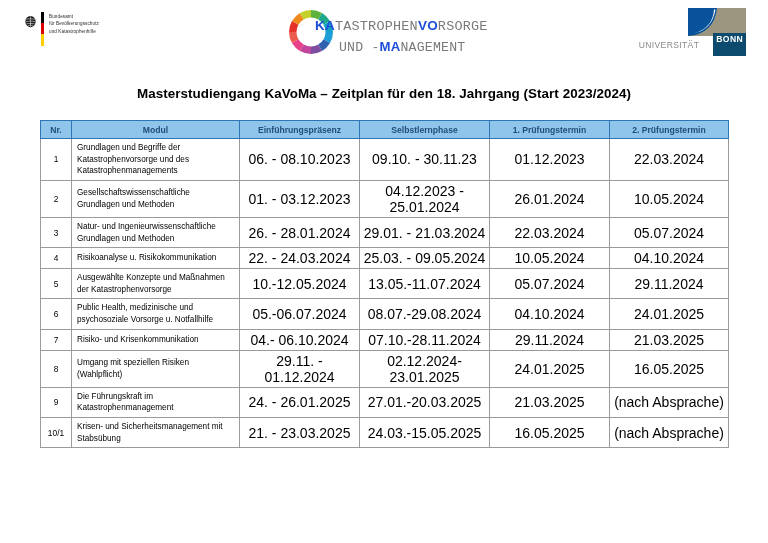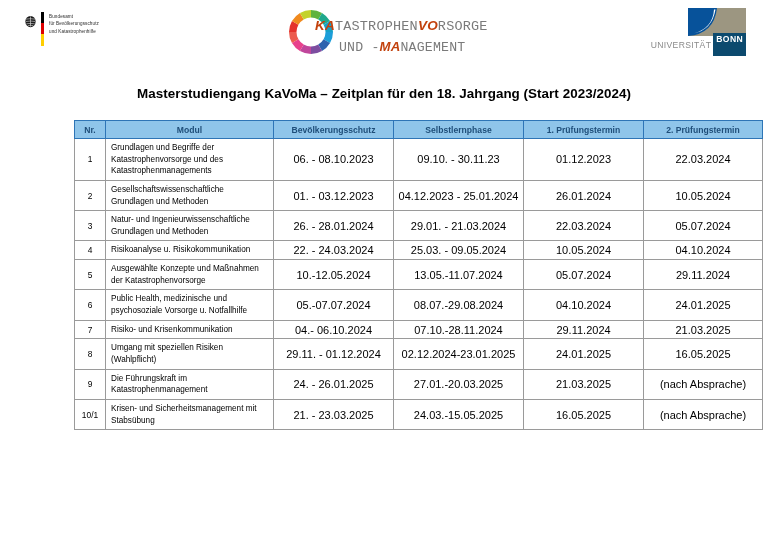--- a/index.html
+++ b/index.html
@@ -73,21 +73,21 @@
     position: absolute;
     left: 26px;
     top: 10px;
     font-size: 13.5px;
     letter-spacing: .2px;
     line-height: 1.45;
     font-family: "Liberation Sans", sans-serif;
   }
   .kv-line { white-space: nowrap; }
   .kv-line2 { padding-left: 24px; font-size: 13.2px; }
-  .kv-blue  { color: #c2410c; font-weight: bold; font-style: italic; }
+  .kv-blue  { color: #1d4ed8; font-weight: bold; }
   .kv-grey  { color: #7A7A7A; font-weight: normal; font-family: Liberation Mono, monospace; }
 
   
   .unibonn-logo {
     position: absolute;
     right: 22px;
     top: 8px;
     width: 104px;
     height: 42px;
   }
@@ -103,21 +103,21 @@
     right: 0;
     bottom: 0;
     display: flex;
     align-items: center;
     height: 11px;
   }
   .ub-uni {
     font-size: 8.6px;
     color: #8A8A8A;
     letter-spacing: .35px;
-    padding-right: 2px;
+    padding-right: 14px;
     white-space: nowrap;
   }
   .ub-bonn {
     font-size: 8.6px;
     color: #ffffff;
     background: #0c4a6e;
     letter-spacing: .35px;
     padding: 1px 3px 12px 3px;
     font-weight: bold;
     white-space: nowrap;
@@ -136,21 +136,20 @@
   
   .table-wrap {
     margin: 19px auto 0 auto;
     width: 688px;
   }
   table.schedule {
     border-collapse: collapse;
     width: 688px;
     table-layout: fixed;
     font-size: 8.2px;
-    margin-left: 34px;
   }
   table.schedule th,
   table.schedule td {
     border: 0.8px solid #9a9a9a;
     padding: 0;
     vertical-align: middle;
   }
   table.schedule thead th {
     background: #8FC5EA;
     color: #1F4E79;
@@ -167,21 +166,21 @@
     padding: 2px 1px;
   }
   table.schedule td.c-modul {
     text-align: left;
     padding: 3px 13px 3px 5px;
     line-height: 1.42;
   }
   table.schedule td.c-date {
     text-align: center;
     padding: 2px 2px;
-    font-size: 11px;
+    font-size: 14px;
   }
 
   
   col.w-nr     { width: 31px; }
   col.w-modul  { width: 168px; }
   col.w-einf   { width: 120px; }
   col.w-selbst { width: 130px; }
   col.w-pr1    { width: 120px; }
   col.w-pr2    { width: 119px; }
 </style>
@@ -263,21 +262,21 @@
       <col class="w-modul">
       <col class="w-einf">
       <col class="w-selbst">
       <col class="w-pr1">
       <col class="w-pr2">
     </colgroup>
     <thead>
       <tr>
         <th>Nr.</th>
         <th>Modul</th>
-        <th>Bevölkerungsschutz</th>
+        <th>Einführungspräsenz</th>
         <th>Selbstlernphase</th>
         <th>1. Prüfungstermin</th>
         <th>2. Prüfungstermin</th>
       </tr>
     </thead>
     <tbody id="schedule-body">
         <tr>
           <td class="c-nr">1</td>
           <td class="c-modul">Grundlagen und Begriffe der Katastrophenvorsorge und des Katastrophenmanagements</td>
           <td class="c-date">06. - 08.10.2023</td>
@@ -313,21 +312,21 @@
           <td class="c-nr">5</td>
           <td class="c-modul">Ausgewählte Konzepte und Maßnahmen der Katastrophenvorsorge</td>
           <td class="c-date">10.-12.05.2024</td>
           <td class="c-date">13.05.-11.07.2024</td>
           <td class="c-date">05.07.2024</td>
           <td class="c-date">29.11.2024</td>
         </tr>
         <tr>
           <td class="c-nr">6</td>
           <td class="c-modul">Public Health, medizinische und psychosoziale Vorsorge u. Notfallhilfe</td>
-          <td class="c-date">05.-07.07.2024</td>
+          <td class="c-date">05.-06.07.2024</td>
           <td class="c-date">08.07.-29.08.2024</td>
           <td class="c-date">04.10.2024</td>
           <td class="c-date">24.01.2025</td>
         </tr>
         <tr>
           <td class="c-nr">7</td>
           <td class="c-modul">Risiko- und Krisenkommunikation</td>
           <td class="c-date">04.- 06.10.2024</td>
           <td class="c-date">07.10.-28.11.2024</td>
           <td class="c-date">29.11.2024</td>

